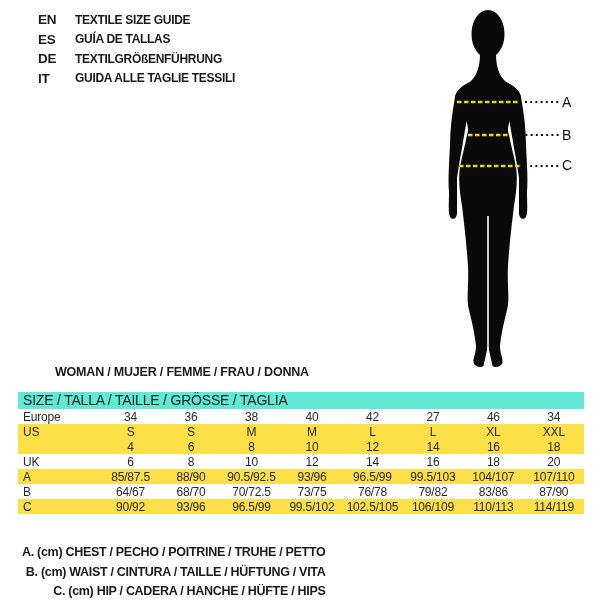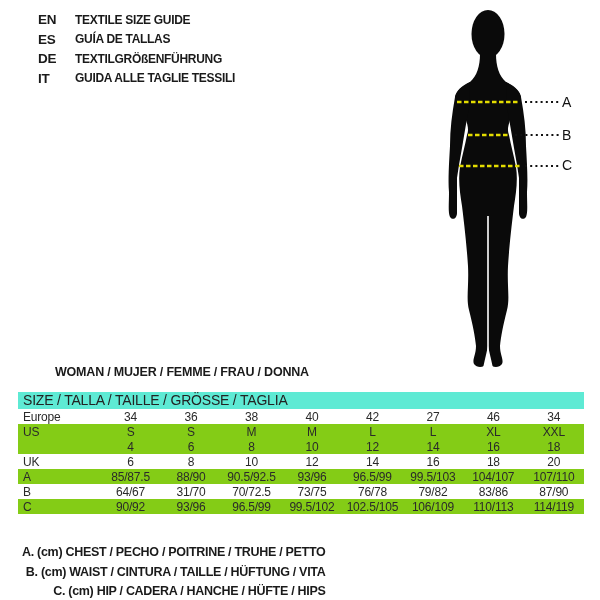--- a/index.html
+++ b/index.html
@@ -20,21 +20,21 @@
   .label-a{left:562px;top:94px;}
   .label-b{left:562px;top:127px;}
   .label-c{left:562px;top:157px;}
   
   .section-title{position:absolute;left:22px;top:365px;font-size:12.5px;font-weight:bold;letter-spacing:-0.2px;margin-left:33px;}
   
   .size-table{position:absolute;left:18px;top:392px;width:566px;font-size:12px;color:#2a2a2a;}
   .thead{height:17px;line-height:17px;background:#5eead4;color:#222;
          padding-left:5px;font-size:14px;letter-spacing:-0.2px;}
   .trow{display:flex;height:15px;line-height:16.6px;}
-  .trow.stripe{background:#84cc16;}
+  .trow.stripe{background:#fde047;}
   .tlabel{width:78px;padding-left:5px;text-align:left;letter-spacing:-0.2px;}
   .tcell{width:61px;text-align:center;letter-spacing:-0.2px;}
   
   .legend{position:absolute;left:22px;top:543px;}
   .legend-line{height:19.5px;line-height:19.5px;font-size:12.5px;font-weight:bold;letter-spacing:-0.3px;white-space:nowrap;text-align:right;}
 </style>
 </head>
 <body>
 
 <div class="lang-block">
@@ -192,21 +192,21 @@
     <span class="tcell">93/96</span>
     <span class="tcell">96.5/99</span>
     <span class="tcell">99.5/103</span>
     <span class="tcell">104/107</span>
     <span class="tcell">107/110</span>
   </div>
 
   <div class="trow">
     <span class="tlabel">B</span>
     <span class="tcell">64/67</span>
-    <span class="tcell">31/70</span>
+    <span class="tcell">68/70</span>
     <span class="tcell">70/72.5</span>
     <span class="tcell">73/75</span>
     <span class="tcell">76/78</span>
     <span class="tcell">79/82</span>
     <span class="tcell">83/86</span>
     <span class="tcell">87/90</span>
   </div>
 
   <div class="trow stripe">
     <span class="tlabel">C</span>

